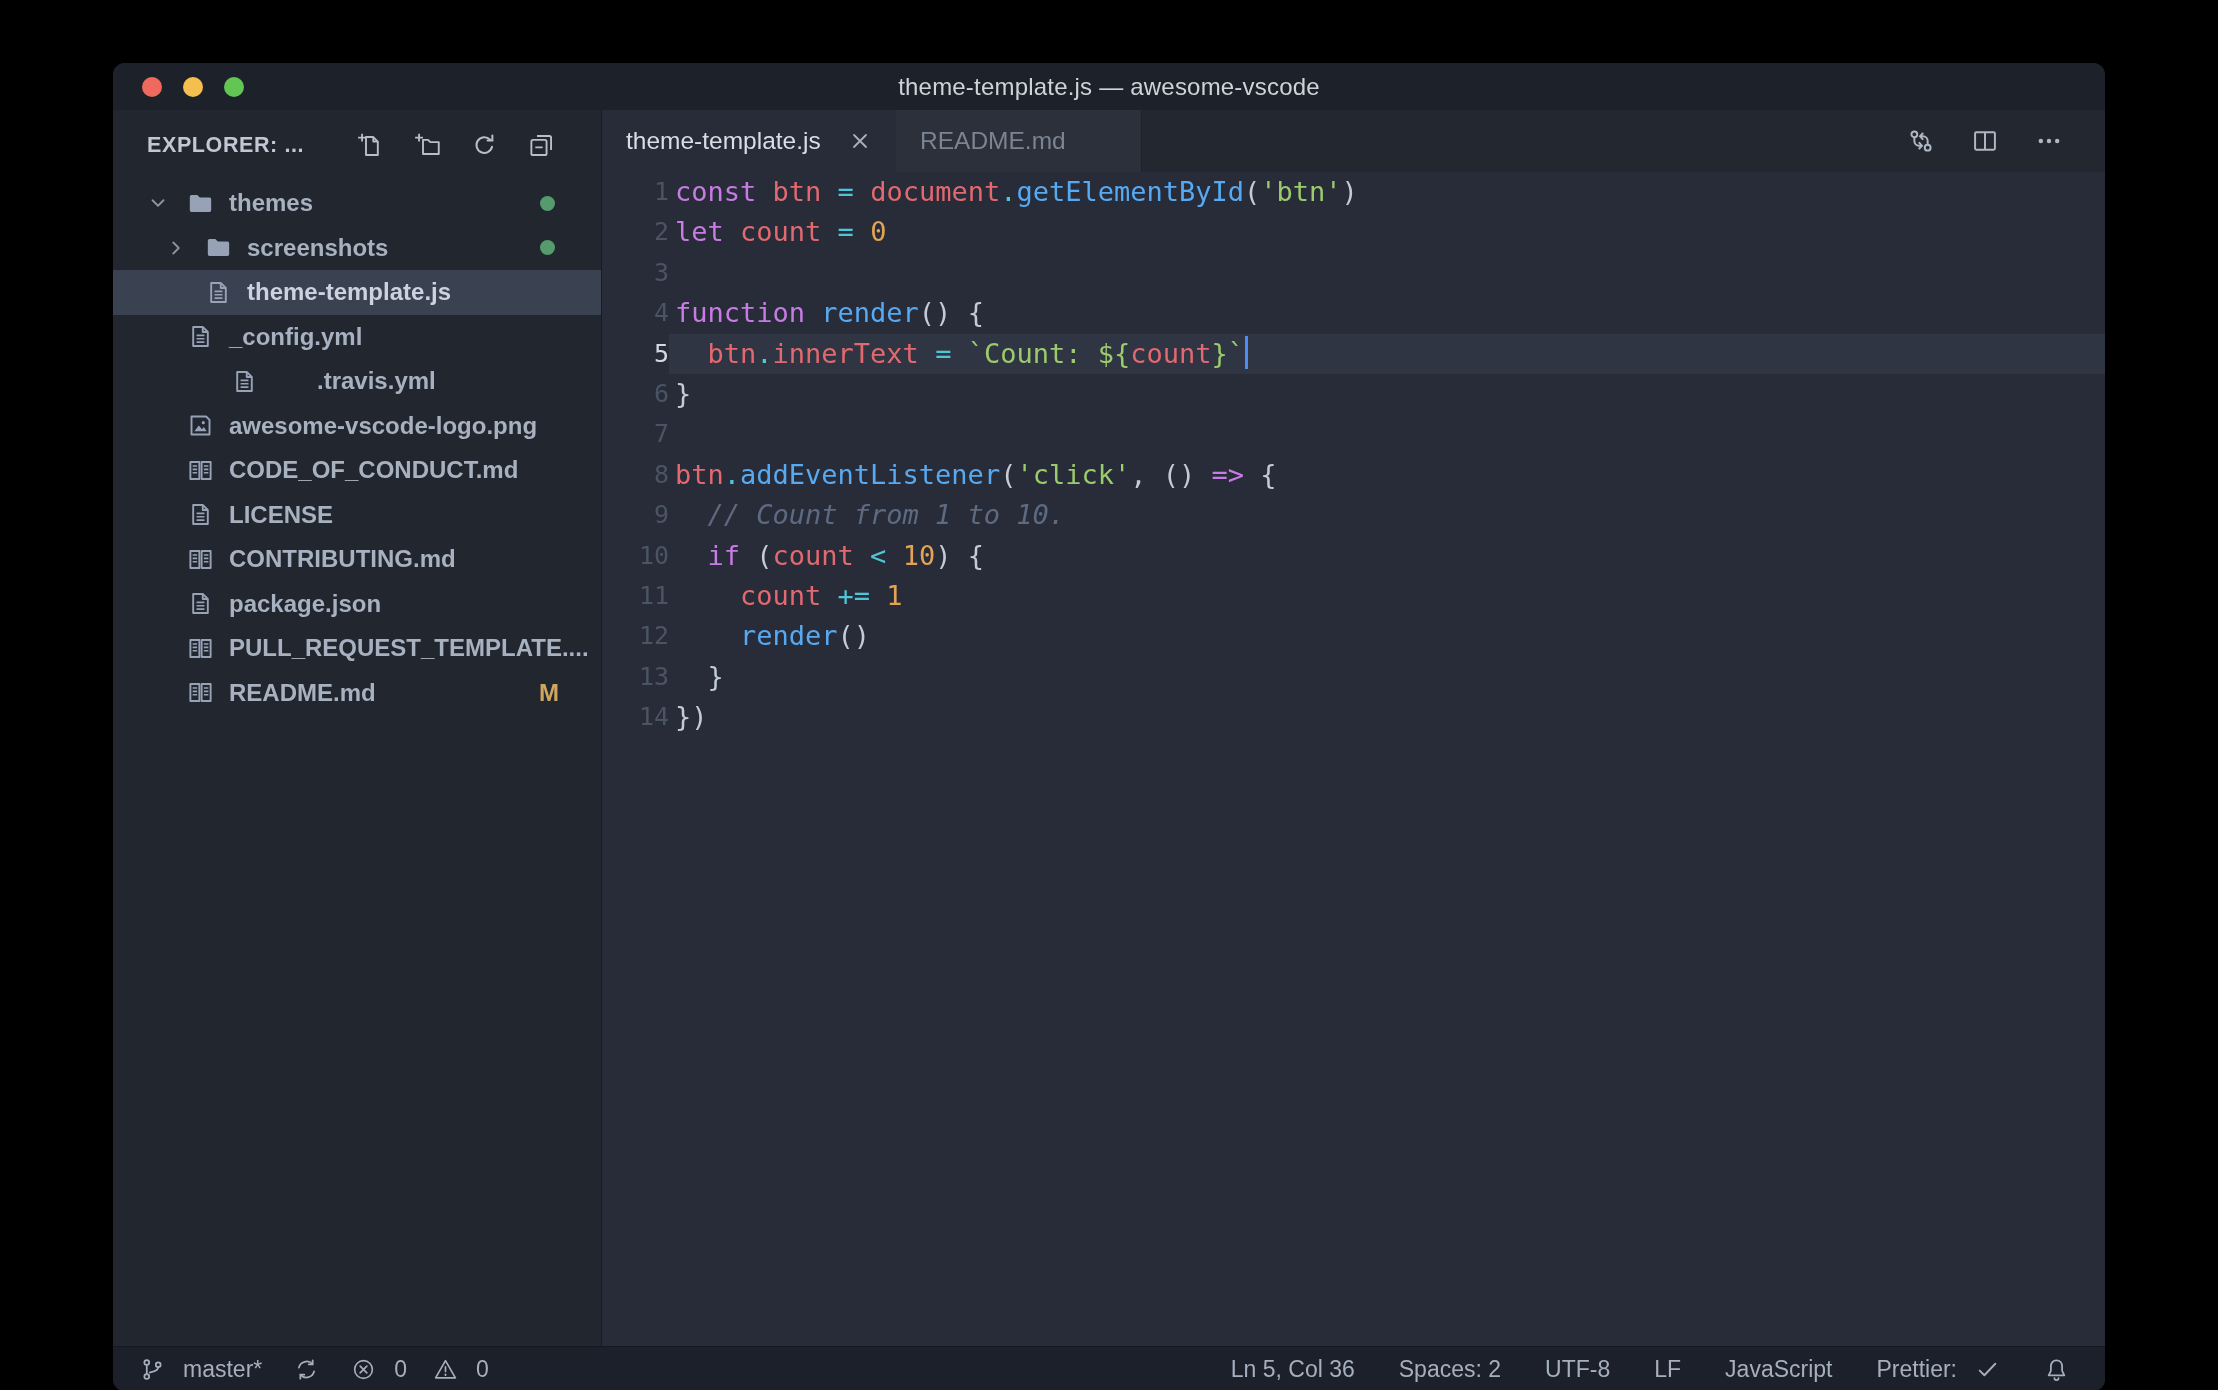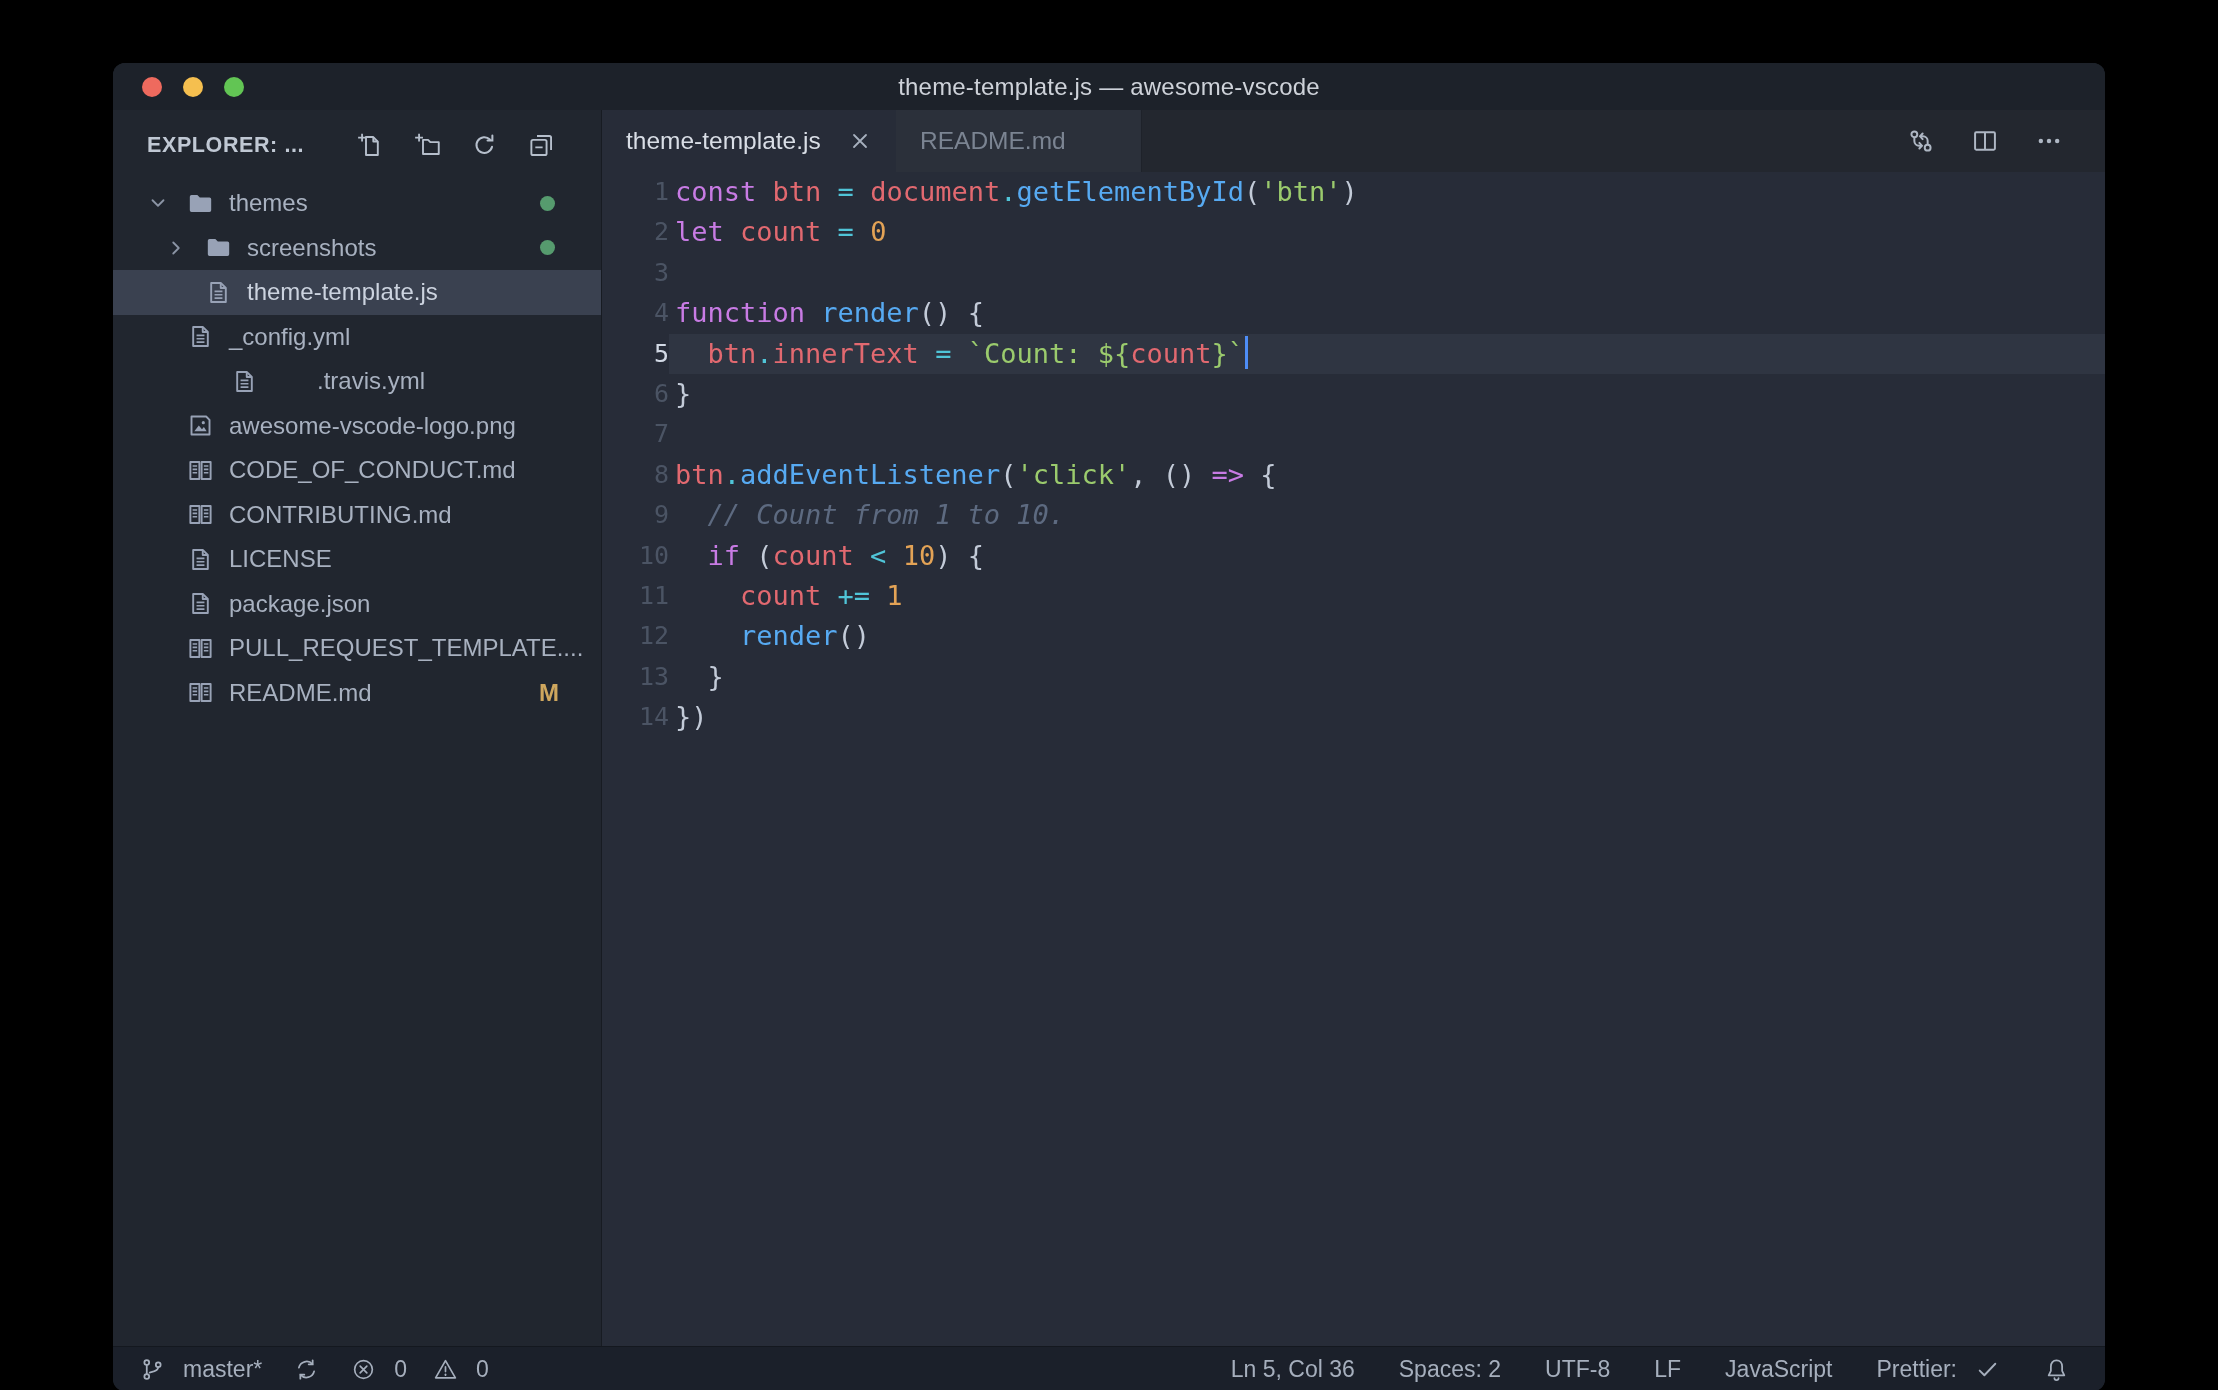--- a/index.html
+++ b/index.html
@@ -31,21 +31,21 @@
   .abtn svg{width:100%;height:100%;}
   
   .tree{font-size:24px;color:#a8b1c0;}
   .tree-row{height:44.5px;display:flex;align-items:center;cursor:pointer;}
   .tree-row.selected{background:#3a4150;color:#ccd3df;}
   .chev{width:40px;flex:none;display:flex;align-items:center;color:#8b94a5;}
   .chev svg{width:22px;height:22px;}
   .spacer{width:40px;flex:none;}
   .ticon{width:27px;height:27px;flex:none;margin-right:15px;color:#98a2b6;}
   .ticon svg{width:100%;height:100%;}
-  .tlabel{white-space:nowrap;}
+  .tlabel{white-space:nowrap;font-weight:bold;}
   .dot{width:15px;height:15px;border-radius:50%;margin-left:auto;margin-right:46px;flex:none;}
   .mbadge{margin-left:auto;margin-right:42px;font-weight:700;font-size:24px;}
   
   .editor-col{flex:1;display:flex;flex-direction:column;background:#272c38;min-width:0;}
   .tabbar{height:62px;flex:none;background:#23272f;display:flex;align-items:stretch;}
   .tab{display:flex;align-items:center;box-sizing:border-box;padding:0 24px;font-size:24.5px;cursor:pointer;}
   .tab.active{width:294px;background:#272c38;color:#d9dee6;}
   .tab.inactive{width:246px;background:#2b303a;color:#7b8492;border-right:1px solid #1e222a;}
   .tab-close{margin-left:auto;width:24px;height:24px;color:#a7b0be;cursor:pointer;}
   .tab-close svg{width:100%;height:100%;}
@@ -184,34 +184,34 @@
             <span class="ticon"><svg viewBox="0 0 24 24" fill="none" stroke="currentColor" stroke-width="1.7" stroke-linejoin="round">
                 <rect x="3" y="4.5" width="8" height="15"></rect>
                 <rect x="13" y="4.5" width="8" height="15"></rect>
                 <path d="M5 8h4M5 11h4M5 14h4M15 8h4M15 11h4M15 14h4" stroke-width="1.4"></path>
               </svg></span>
             <span class="tlabel">CODE_OF_CONDUCT.md</span>
           </div>
           <div class="tree-row" style="padding-left: 34px;">
             <span class="spacer"></span>
             <span class="ticon"><svg viewBox="0 0 24 24" fill="none" stroke="currentColor" stroke-width="1.7" stroke-linejoin="round">
+                <path d="M5.5 3.5h8.5l4.5 4.5v12.5H5.5z"></path>
+                <path d="M14 3.5V8h4.5"></path>
+                <path d="M8.5 11h7M8.5 14h7M8.5 17h7" stroke-width="1.5"></path>
+              </svg></span>
+            <span class="tlabel">LICENSE</span>
+          </div>
+          <div class="tree-row" style="padding-left: 34px;">
+            <span class="spacer"></span>
+            <span class="ticon"><svg viewBox="0 0 24 24" fill="none" stroke="currentColor" stroke-width="1.7" stroke-linejoin="round">
                 <rect x="3" y="4.5" width="8" height="15"></rect>
                 <rect x="13" y="4.5" width="8" height="15"></rect>
                 <path d="M5 8h4M5 11h4M5 14h4M15 8h4M15 11h4M15 14h4" stroke-width="1.4"></path>
               </svg></span>
             <span class="tlabel">CONTRIBUTING.md</span>
-          </div>
-          <div class="tree-row" style="padding-left: 34px;">
-            <span class="spacer"></span>
-            <span class="ticon"><svg viewBox="0 0 24 24" fill="none" stroke="currentColor" stroke-width="1.7" stroke-linejoin="round">
-                <path d="M5.5 3.5h8.5l4.5 4.5v12.5H5.5z"></path>
-                <path d="M14 3.5V8h4.5"></path>
-                <path d="M8.5 11h7M8.5 14h7M8.5 17h7" stroke-width="1.5"></path>
-              </svg></span>
-            <span class="tlabel">LICENSE</span>
           </div>
           <div class="tree-row" style="padding-left: 34px;">
             <span class="spacer"></span>
             <span class="ticon"><svg viewBox="0 0 24 24" fill="none" stroke="currentColor" stroke-width="1.7" stroke-linejoin="round">
                 <path d="M5.5 3.5h8.5l4.5 4.5v12.5H5.5z"></path>
                 <path d="M14 3.5V8h4.5"></path>
                 <path d="M8.5 11h7M8.5 14h7M8.5 17h7" stroke-width="1.5"></path>
               </svg></span>
             <span class="tlabel">package.json</span>
           </div>

